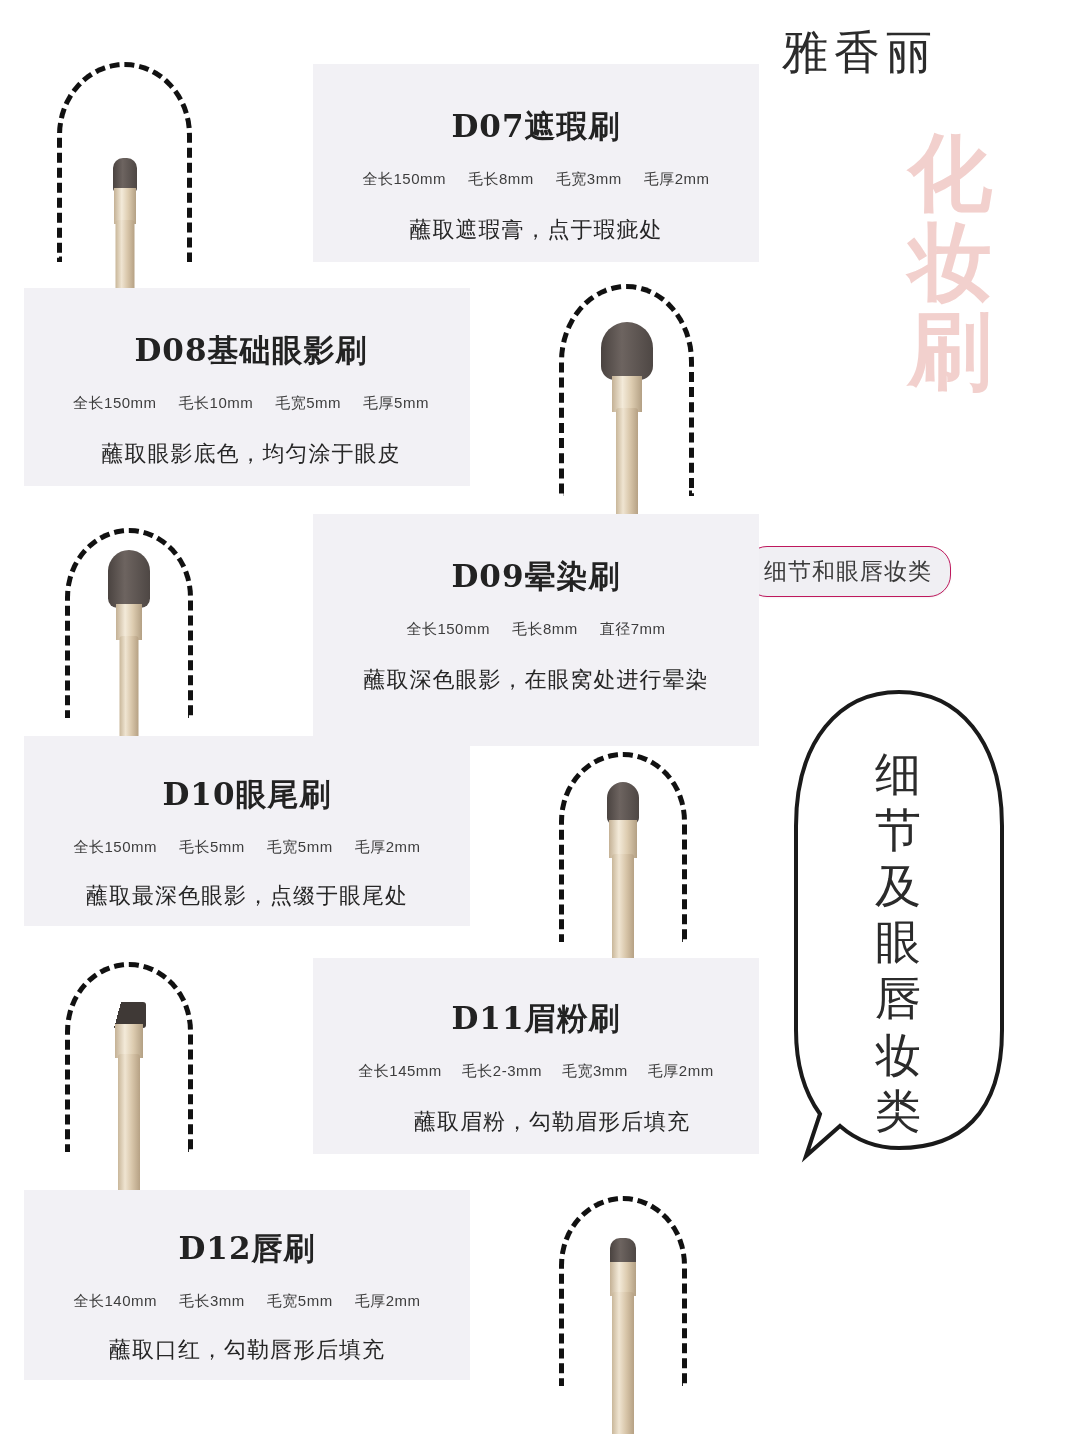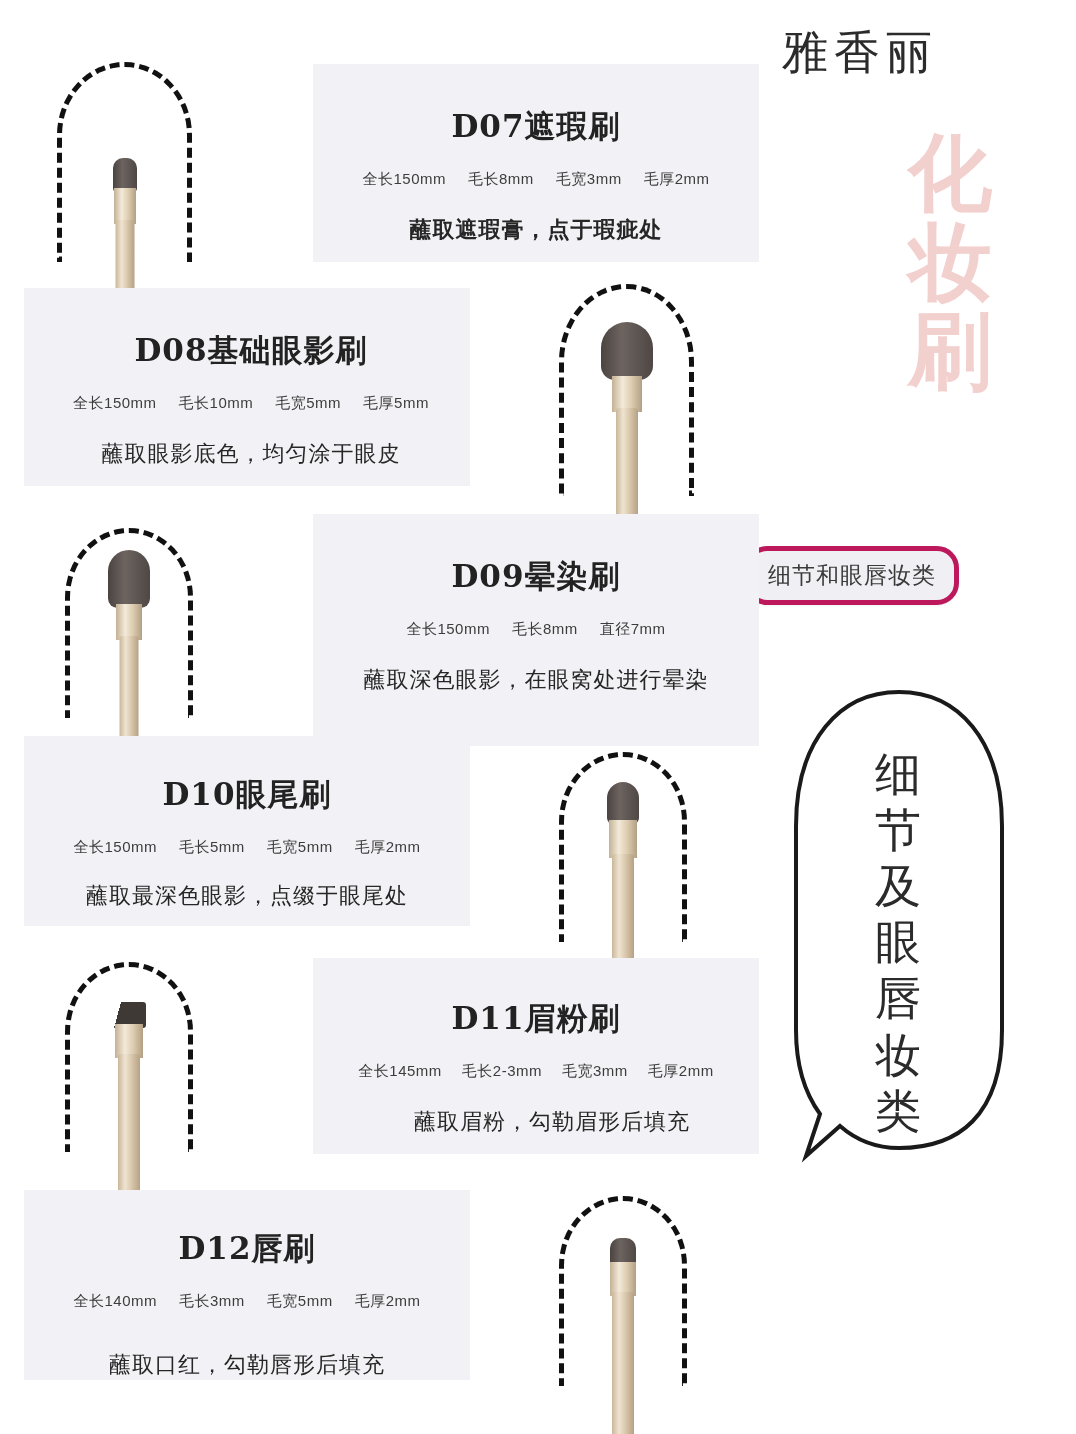--- a/index.html
+++ b/index.html
@@ -37,21 +37,21 @@
     text-shadow:2px 2px 0 #ffffff, -2px -2px 0 #ffffff, 2px -2px 0 #ffffff, -2px 2px 0 #ffffff;
   }
   .brand-big span{display:block;}
 
   .pill{
     position:absolute;
     left:745px;top:546px;
     padding:9px 18px;
     border-radius:22px;
     background:#f0eff3;
-    border:5px solid #be185d;
+    border:1px solid #be185d;
     color:#3a3a3a;
     font-size:23px;
     letter-spacing:1px;
     white-space:nowrap;
     box-shadow:0 1px 2px rgba(0,0,0,.05);
   }
 
   
   .bubble{
     position:absolute;
@@ -170,21 +170,21 @@
   </div>
 
   <div class="card" style="left:313px;top:64px;width:446px;height:198px;">
     <div class="title" style="margin-top:42px;">D07遮瑕刷</div>
     <div class="specs" style="margin-top:22px;">
       <span>全长150mm</span>
       <span>毛长8mm</span>
       <span>毛宽3mm</span>
       <span>毛厚2mm</span>
     </div>
-    <div class="desc" style="margin-top:26px;font-weight:bold;">蘸取遮瑕膏，点于瑕疵处</div>
+    <div class="desc" style="margin-top:26px;">蘸取遮瑕膏，点于瑕疵处</div>
   </div>
 
   <div class="card" style="left:24px;top:288px;width:446px;height:198px;padding-left:8px;">
     <div class="title" style="margin-top:42px;">D08基础眼影刷</div>
     <div class="specs" style="margin-top:22px;">
       <span>全长150mm</span>
       <span>毛长10mm</span>
       <span>毛宽5mm</span>
       <span>毛厚5mm</span>
     </div>
@@ -252,21 +252,21 @@
   </div>
 
   <div class="card" style="left:24px;top:1190px;width:446px;height:190px;">
     <div class="title" style="margin-top:38px;">D12唇刷</div>
     <div class="specs" style="margin-top:22px;">
       <span>全长140mm</span>
       <span>毛长3mm</span>
       <span>毛宽5mm</span>
       <span>毛厚2mm</span>
     </div>
-    <div class="desc" style="margin-top:39px;">蘸取口红，勾勒唇形后填充</div>
+    <div class="desc" style="margin-top:24px;">蘸取口红，勾勒唇形后填充</div>
   </div>
 
   <div class="brush" style="left:559px;top:1196px;width:128px;height:190px;">
     <div class="dash"></div>
     <div class="bristle" style="top:42px;width:26px;height:28px;border-radius:10px 10px 3px 3px;"></div>
     <div class="ferrule" style="top:66px;width:26px;height:34px;"></div>
     <div class="handle" style="top:96px;width:22px;height:200px;"></div>
   </div>
 
 </div>

